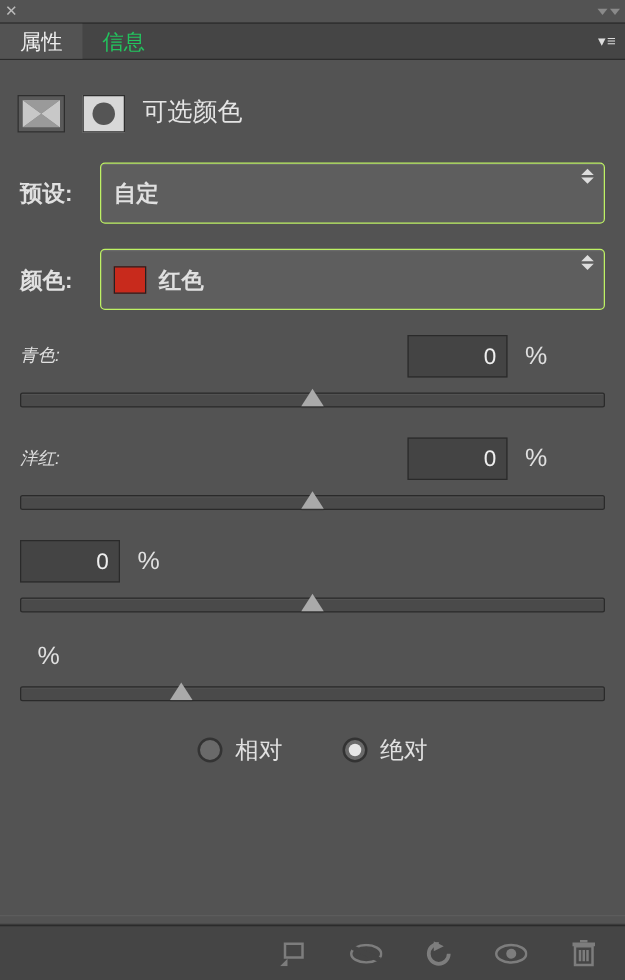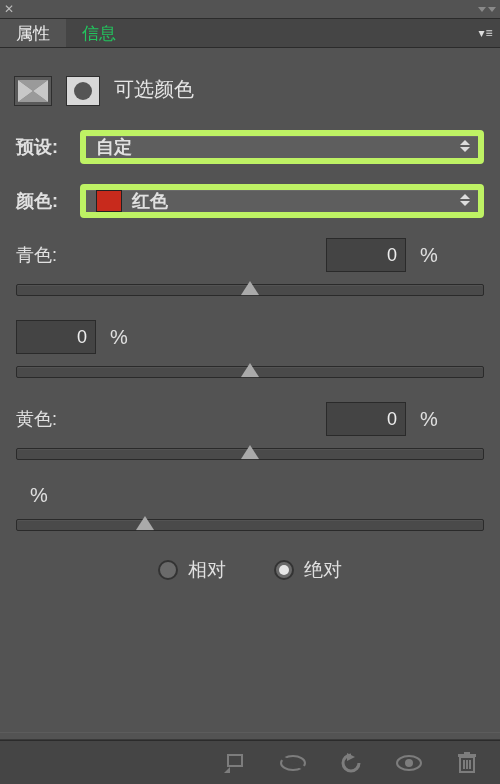--- a/index.html
+++ b/index.html
@@ -20,31 +20,31 @@
 
   .adj-head { display: flex; align-items: flex-start; gap: 14px; margin: 8px 4px 24px 4px; }
   .iconwrap { width: 38px; height: 30px; border: 1px solid #2e2e2e; display: flex; align-items: center; justify-content: center; background: #5a5a5a; }
   .iconwrap svg { display: block; }
   .maskwrap { width: 34px; height: 30px; background: #d8d8d8; border: 1px solid #2e2e2e; display: flex; align-items: center; justify-content: center; }
   .maskdot { width: 18px; height: 18px; border-radius: 50%; background: #555; }
   .adj-title { font-size: 20px; color: #e4e4e4; }
 
   .row { display: flex; align-items: center; gap: 12px; margin: 0 6px 20px 6px; font-weight: bold; }
   .rowlabel { width: 52px; font-size: 18px; }
-  .select { flex: 1; height: 34px; background: #5e5e5e; border: 6px solid #bef264; border-radius: 4px; box-shadow: inset 0 1px 0 rgba(255,255,255,0.08); display: flex; align-items: center; padding: 0 10px; position: relative; cursor: pointer; font-size: 18px; text-align: center; }
+  .select { flex: 1; height: 49px; background: #5e5e5e; border: 1px solid #bef264; border-radius: 4px; box-shadow: inset 0 1px 0 rgba(255,255,255,0.08); display: flex; align-items: center; padding: 0 10px; position: relative; cursor: pointer; font-size: 18px; text-align: center; }
   .select .arrows { position: absolute; right: 8px; top: 4px; display: flex; flex-direction: column; gap: 2px; }
   .select .up, .select .down { width: 0; height: 0; border-left: 5px solid transparent; border-right: 5px solid transparent; }
   .select .up { border-bottom: 5px solid #ddd; }
   .select .down { border-top: 5px solid #ddd; }
   .swatch { width: 26px; height: 22px; background: #c82a1c; border: 1px solid #222; margin-right: 10px; }
 
   .sliders { margin: 10px 6px 0 6px; }
   .sgroup { margin-bottom: 24px; }
   .shead { display: flex; align-items: center; }
-  .slabel { width: 310px; font-size: 18px; }
+  .slabel { width: 310px; font-size: 14px; font-style: italic; }
   .sval { width: 80px; height: 34px; background: #444; border: 1px solid #2a2a2a; color: #eee; text-align: right; padding: 0 8px; font-size: 18px; outline: none; }
   .spct { margin-left: 14px; font-size: 20px; }
   .track { position: relative; height: 12px; margin-top: 12px; background: #4a4a4a; border: 1px solid #2a2a2a; border-radius: 2px; box-shadow: inset 0 1px 0 rgba(255,255,255,0.05); }
   .thumb { position: absolute; top: -4px; width: 0; height: 0; border-left: 9px solid transparent; border-right: 9px solid transparent; border-bottom: 14px solid #aaa; transform: translateX(-9px); cursor: pointer; filter: drop-shadow(0 1px 0 #333); }
 
   .radios { display: flex; justify-content: center; gap: 48px; margin: 26px 0 0 0; }
   .radio { display: flex; align-items: center; gap: 10px; cursor: pointer; font-size: 19px; }
   .rcircle { width: 20px; height: 20px; border-radius: 50%; border: 2px solid #333; background: #6a6a6a; display: flex; align-items: center; justify-content: center; }
   .rcircle.sel::after { content: ""; width: 10px; height: 10px; border-radius: 50%; background: #e6e6e6; }
 
@@ -119,31 +119,31 @@
         <input class="sval" value="0" style="">
         <div class="spct">%</div>
       </div>
       <div class="track">
         <div class="thumb" style="left:50%"></div>
       </div>
     </div>
 
     <div class="sgroup">
       <div class="shead">
+        <div class="slabel">洋红:</div>
         <input class="sval" value="0" style="">
         <div class="spct">%</div>
       </div>
       <div class="track">
         <div class="thumb" style="left:50%"></div>
       </div>
     </div>
 
     <div class="sgroup">
       <div class="shead">
-        <div class="slabel">黄色:</div>
         <input class="sval" value="0" style="">
         <div class="spct">%</div>
       </div>
       <div class="track">
         <div class="thumb" style="left:50%"></div>
       </div>
     </div>
 
     <div class="sgroup">
       <div class="shead">

